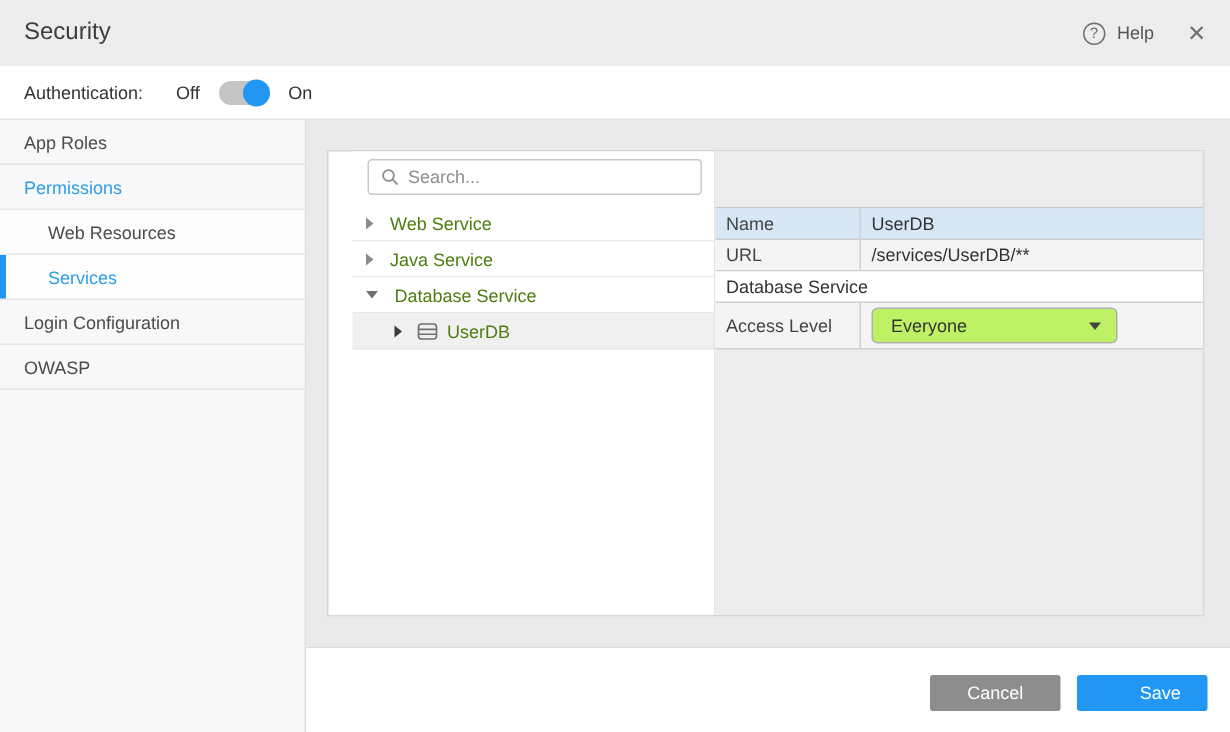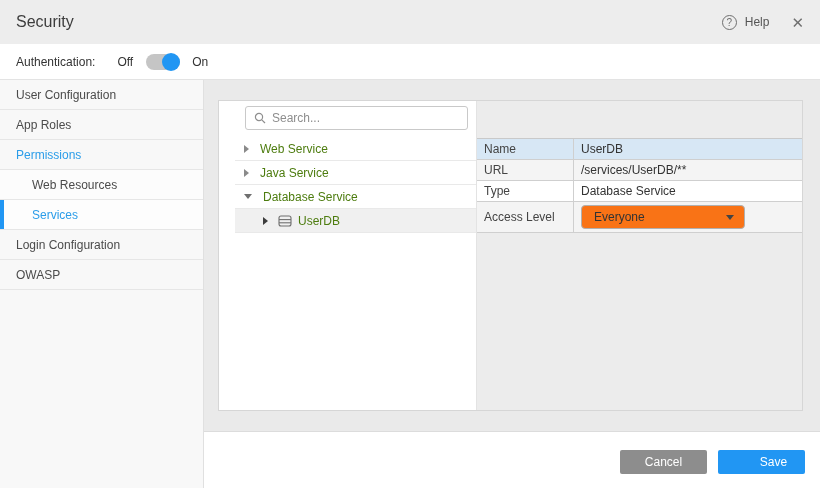--- a/index.html
+++ b/index.html
@@ -64,21 +64,21 @@
   
   .right-pane { flex:1; background:#ececec; min-width:0; }
   .detail-table { margin-top:37px; background:#fff; border-top:1px solid #c9c9c9; }
   .d-row { display:flex; border-bottom:1px solid #cfcfcf; height:21px; align-items:stretch; background:#fff; }
   .d-row.hdr { background:#d7e7f5; }
   .d-row.alt { background:#f4f4f4; }
   .d-row.tall { height:31px; }
   .d-label { width:97px; flex:0 0 auto; border-right:1px solid #cfcfcf; display:flex; align-items:center; padding-left:7px; color:#444; }
   .d-value { flex:1; display:flex; align-items:center; padding-left:7px; color:#333; min-width:0; }
 
-  .dropdown { width:164px; height:24px; border:1px solid #b0b0b0; border-radius:4px; background:#f97316;
+  .dropdown { width:164px; height:24px; border:1px solid #b0b0b0; border-radius:4px; background:#bef264;
               display:flex; align-items:center; padding:0 10px 0 12px; cursor:pointer; }
   .dropdown-text { flex:1; color:#333; }
   .dd-caret { width:0; height:0; border-left:4px solid transparent; border-right:4px solid transparent; border-top:5px solid #444; }
 
   
   .footer { position:absolute; left:0; right:0; bottom:0; height:57px; background:#fff; border-top:1px solid #dcdcdc;
             display:flex; justify-content:flex-end; align-items:flex-start; padding:18px 15px 0 0; gap:11px; }
   .btn { width:87px; height:24px; border:none; border-radius:2px; color:#fff; font-family:"Liberation Sans",sans-serif;
          font-size:12px; cursor:pointer; display:flex; align-items:center; justify-content:center; }
   .btn.cancel { background:#8d8d8d; }
@@ -104,23 +104,20 @@
     <span class="toggle">
       <span class="knob"></span>
     </span>
     <span class="auth-on">On</span>
   </div>
 
   <div class="body">
 
     <div class="sidebar">
       <div class="side-item">
-        <span>User Configuration</span>
-      </div>
-      <div class="side-item">
         <span>App Roles</span>
       </div>
       <div class="side-item active">
         <span>Permissions</span>
       </div>
       <div class="side-item sub">
         <span>Web Resources</span>
       </div>
       <div class="side-item sub active selected">
         <span>Services</span>
@@ -175,21 +172,20 @@
           <div class="detail-table">
             <div class="d-row hdr">
               <div class="d-label">Name</div>
               <div class="d-value">UserDB</div>
             </div>
             <div class="d-row alt">
               <div class="d-label">URL</div>
               <div class="d-value">/services/UserDB/**</div>
             </div>
             <div class="d-row">
-              <div class="d-label">Type</div>
               <div class="d-value">Database Service</div>
             </div>
             <div class="d-row alt tall">
               <div class="d-label">Access Level</div>
               <div class="d-value">
                 <div class="dropdown">
                   <span class="dropdown-text">Everyone</span>
                   <span class="dd-caret"></span>
                 </div>
               </div>

